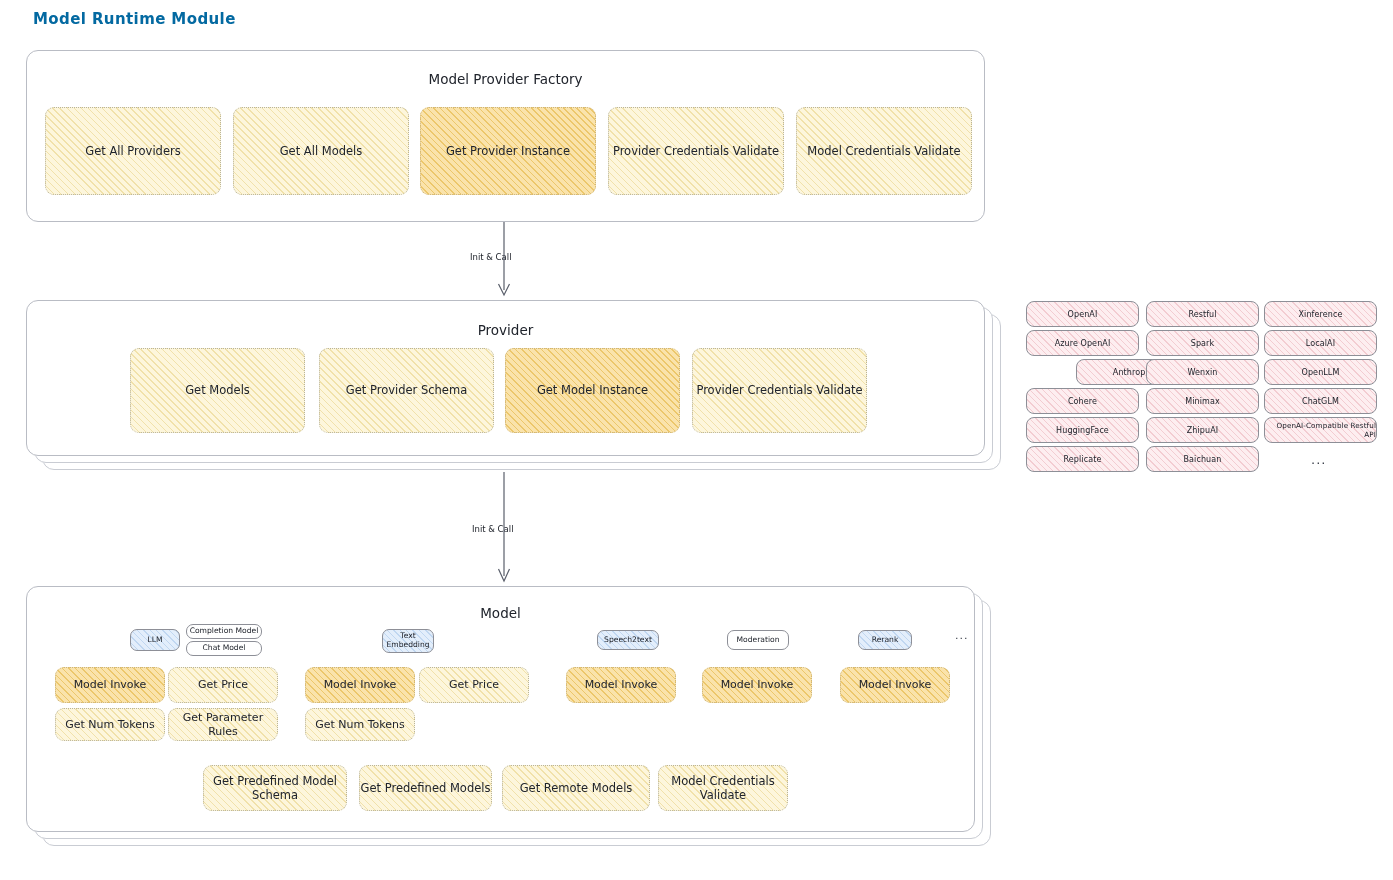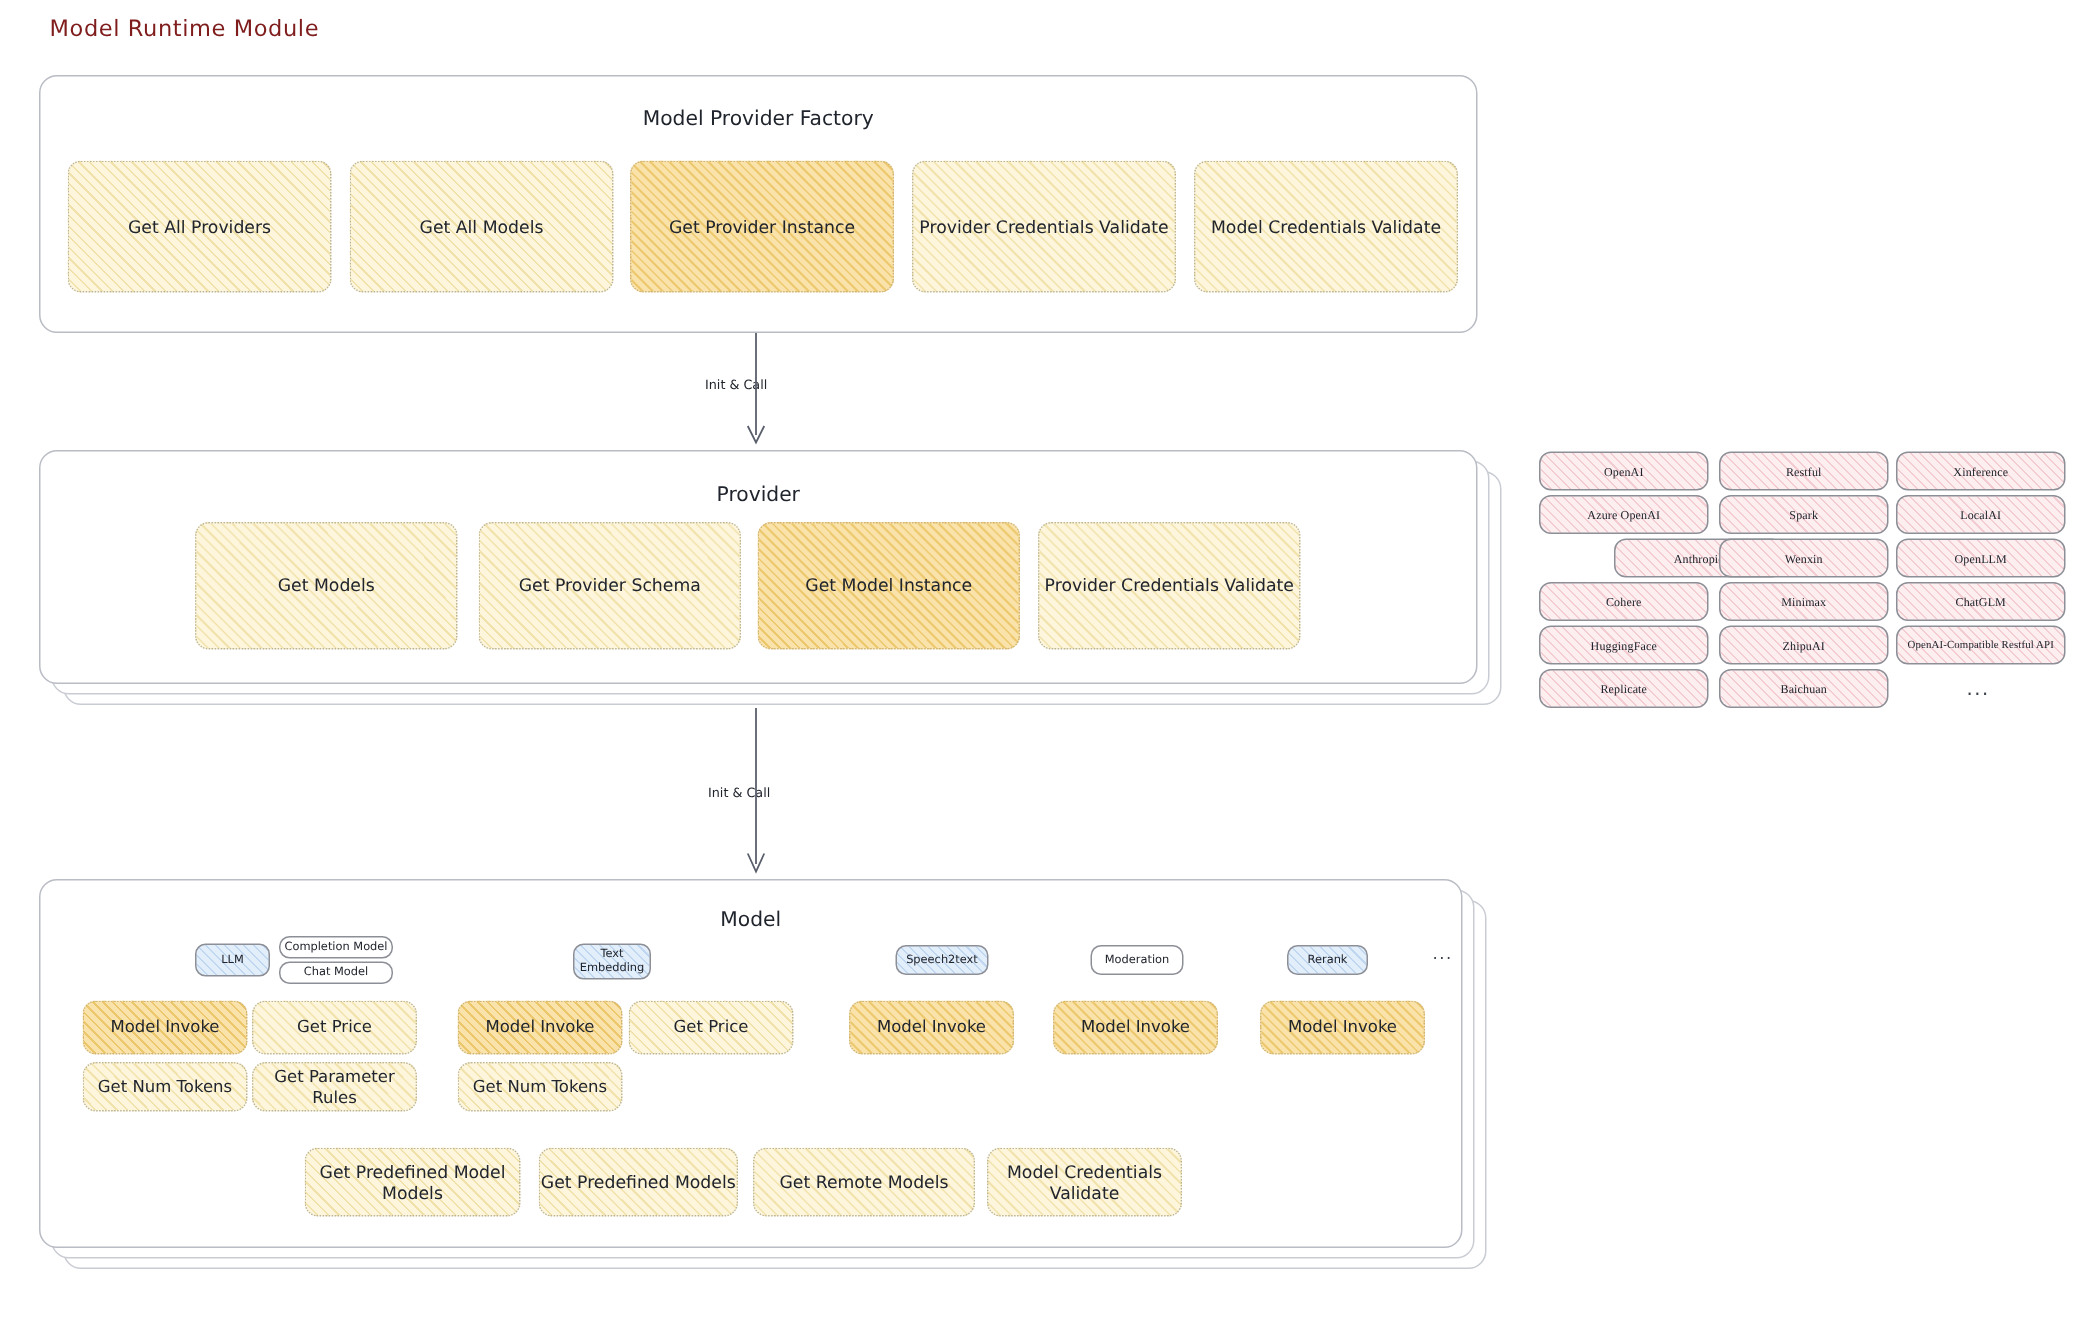--- a/index.html
+++ b/index.html
@@ -6,21 +6,21 @@
   body{
     width:1393px;height:880px;position:relative;overflow:hidden;
     font-family:"DejaVu Sans","Liberation Sans",sans-serif;
     color:#1f2430;
   }
   .canvas{position:absolute;inset:0;}
 
   
   .page-title{
     position:absolute;left:33px;top:10px;
-    font-size:15px;letter-spacing:.4px;color:#7f1d1d;
+    font-size:15px;letter-spacing:.4px;color:#0369a1;font-weight:bold;
   }
 
   
   .panel{
     position:absolute;border:1.4px solid #b9bcc4;border-radius:12px;
     background:#fff;box-sizing:border-box;
   }
   .panel-stack-l1,.panel-stack-l2{
     position:absolute;border:1.4px solid #c9ccd3;border-radius:12px;
     background:#fff;box-sizing:border-box;z-index:0;
@@ -51,21 +51,20 @@
 
   
   .chip{
     position:absolute;box-sizing:border-box;
     border:1.3px solid #8d8f97;border-radius:8px;
     display:flex;align-items:center;justify-content:center;
     font-size:8px;letter-spacing:.1px;color:#20242c;text-align:right;
     background-color:#fdeef0;
     background-image:repeating-linear-gradient(45deg,
         rgba(226,150,160,.38) 0 1px, rgba(255,255,255,0) 1px 4.5px);
-    font-family:Liberation Serif, serif;
   }
 
   
   .badge{
     position:absolute;box-sizing:border-box;
     border:1.3px solid #8d8f97;border-radius:7px;
     display:flex;align-items:center;justify-content:center;
     font-size:7.6px;line-height:1.18;text-align:center;color:#20242c;
     background:#fff;
   }
@@ -260,21 +259,21 @@
     <div class="badge blue" style="left:831px;top:43px;width:54px;height:20px;">
       <span>Rerank</span>
       </div>
     <div class="hbox strong" style="left:813px;top:80px;width:110px;height:36px;font-size:11px;">
       <span>Model Invoke</span>
       </div>
 
     <div class="ellipsis" style="left:928px;top:42px;font-size:11px;">...</div>
 
     <div class="hbox" style="left:176px;top:178px;width:144px;height:46px;font-size:11.5px;">
-      <span>Get Predefined Model Models</span>
+      <span>Get Predefined Model Schema</span>
       </div>
     <div class="hbox" style="left:332px;top:178px;width:133px;height:46px;font-size:11.5px;">
       <span>Get Predefined Models</span>
       </div>
     <div class="hbox" style="left:475px;top:178px;width:148px;height:46px;font-size:11.5px;">
       <span>Get Remote Models</span>
       </div>
     <div class="hbox" style="left:631px;top:178px;width:130px;height:46px;font-size:11.5px;">
       <span>Model Credentials Validate</span>
       </div>

